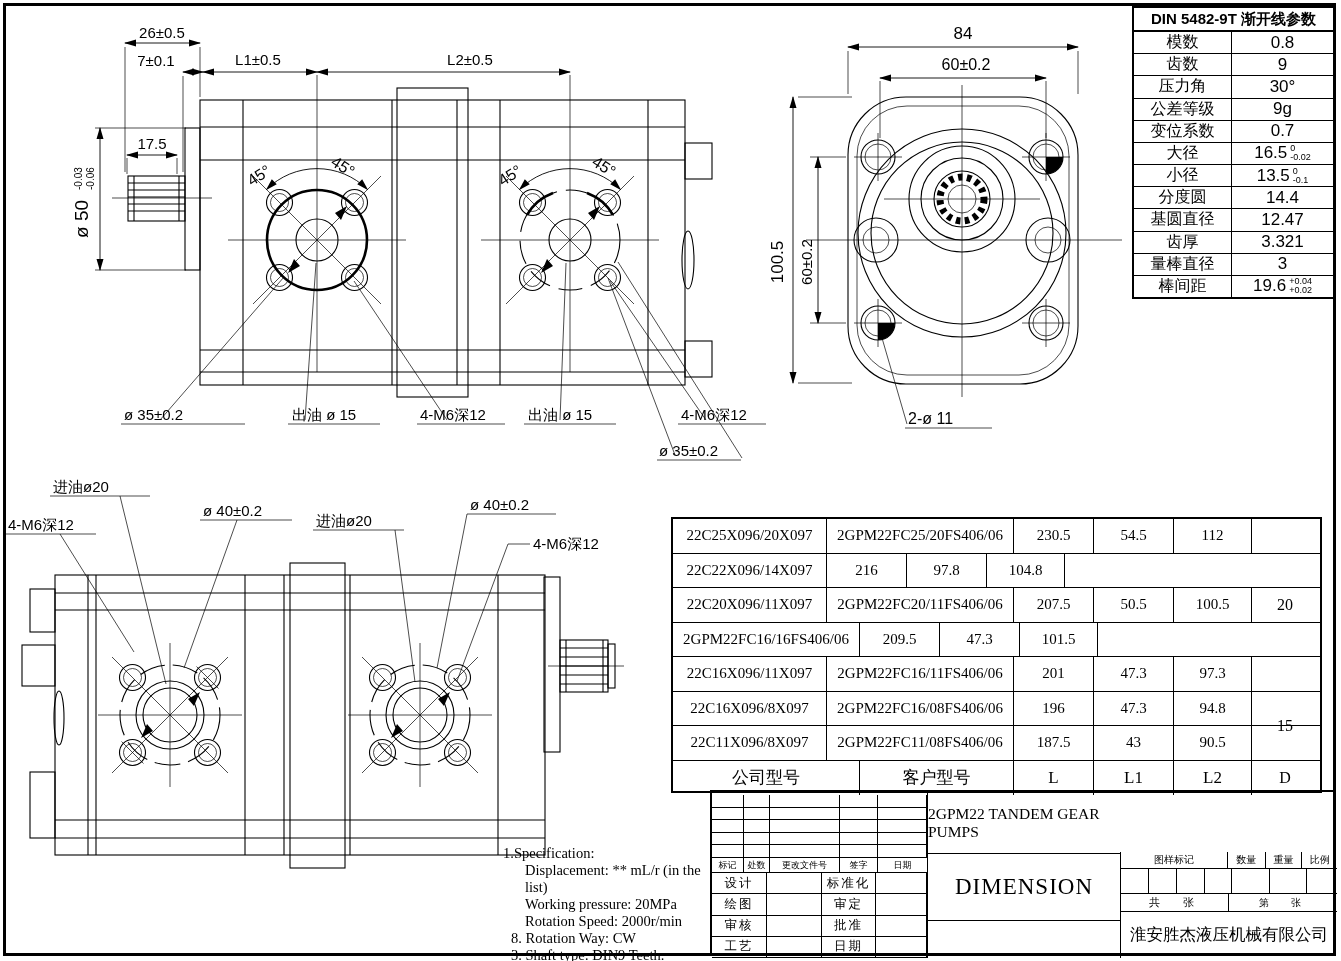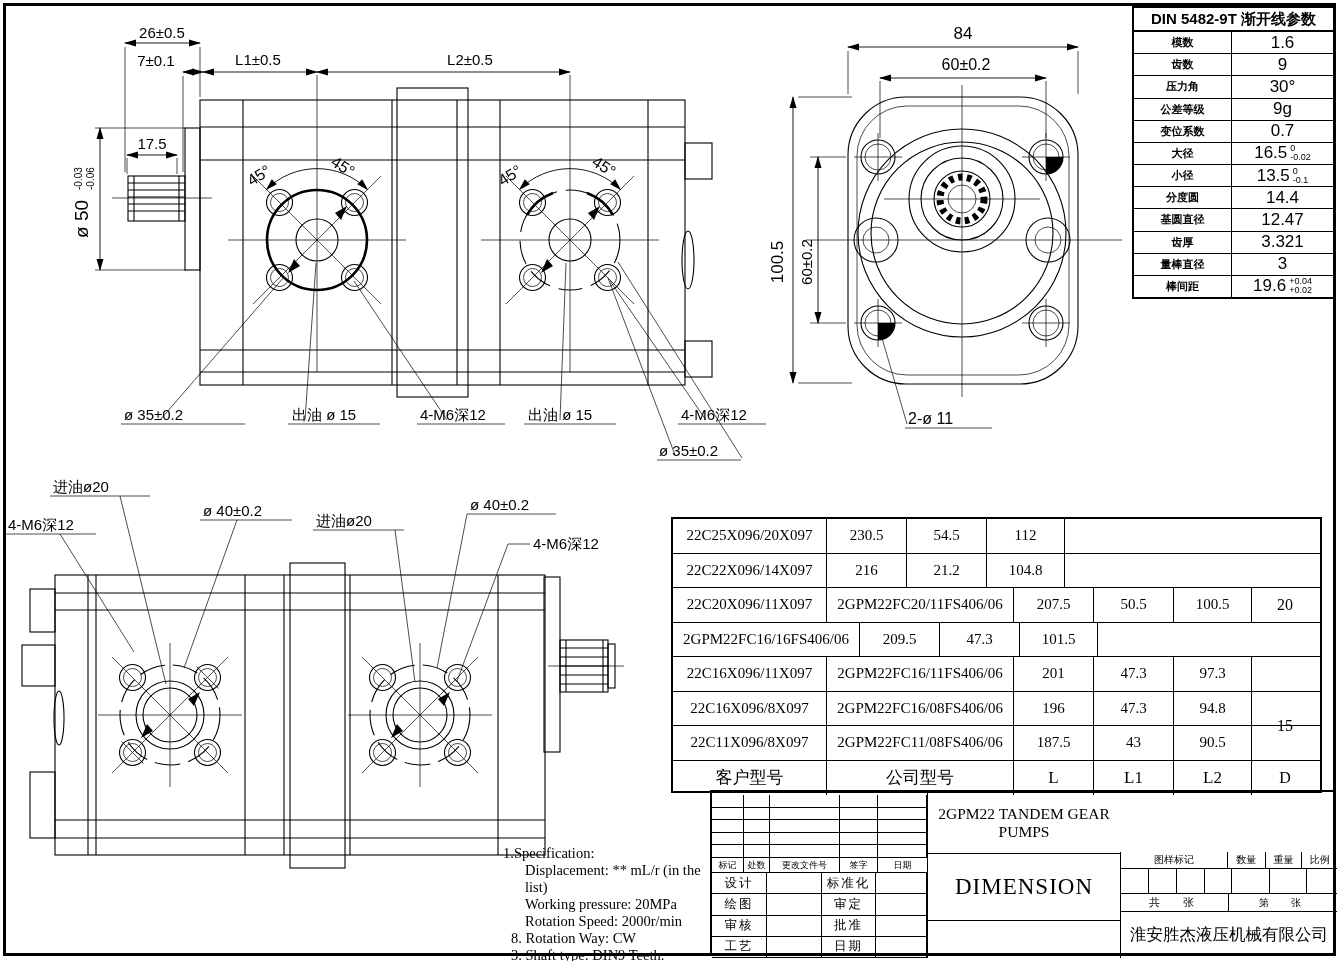--- a/index.html
+++ b/index.html
@@ -17,21 +17,21 @@
   g.s .spline{stroke-dasharray:4.5 4.5;stroke-width:7px}
   g.s .fill{fill:#000;stroke:none}
   g.txt text{fill:#000;stroke:none;font-family:"Liberation Sans",sans-serif}
   .t15{font-size:15px}.t16{font-size:16px}.t17{font-size:17px}.t19{font-size:19px}
   .mid{text-anchor:middle}
   
   #dintable{left:1132px;top:6px;width:203px;height:293px;border:2.4px solid #000;display:flex;flex-direction:column}
   #dintable .hd{height:22px;border-bottom:2px solid #000;font-weight:bold;font-size:15px;text-align:center;line-height:21px}
   #dintable .drow{flex:1;display:flex;border-bottom:1.8px solid #000}
   #dintable .drow:last-child{border-bottom:none}
-  #dintable .dl{width:97px;border-right:1.8px solid #000;font-size:11px;font-weight:bold;display:flex;align-items:center;justify-content:center}
+  #dintable .dl{width:97px;border-right:1.8px solid #000;font-size:16px;font-weight:normal;display:flex;align-items:center;justify-content:center}
   #dintable .dv{flex:1;display:flex;align-items:center;justify-content:center;font-size:17px}
   .tol{display:inline-flex;flex-direction:column;font-size:9px;line-height:9px;margin-left:3px;font-style:normal}
   .tol i{font-style:normal}
   
   #mtable{left:671px;top:517px;width:651px;height:276px;border:2px solid #000;font-family:"Liberation Serif",serif}
   .mrow{display:flex;height:34.5px;box-sizing:border-box;border-bottom:1.6px solid #000}
   .mrow:last-child{border-bottom:none}
   .mc{box-sizing:border-box;border-right:1.6px solid #000;display:flex;align-items:center;justify-content:center;font-size:15px}
   .c1{width:154px}.c2{width:187px}.c3{width:80px}.c4{width:80px}.c5{width:78px}
   .mhdr .mc{font-size:17px}
@@ -45,21 +45,21 @@
   
   #tblock{left:710px;top:790px;width:625px;height:166px;border-left:2.2px solid #000;border-top:2.2px solid #000}
   #tblock .bx{position:absolute;box-sizing:border-box;border-left:1.6px solid #000;border-bottom:1.6px solid #000;border-top:0;border-right:0}
   #revgrid{left:0;top:3px;width:215px;height:63px;display:grid;grid-template-columns:32px 26px 70px 38px 49px;grid-template-rows:repeat(5,1fr);border-left:0!important;border-bottom:0!important}
   #revgrid i{border-right:1.2px solid #000;border-bottom:1.2px solid #000}
   #revhdr{left:0;top:66px;width:215px;height:15px;display:flex;border-left:0!important}
   #revhdr span{box-sizing:border-box;border-right:1.2px solid #000;font-size:9px;display:flex;align-items:center;justify-content:center;overflow:hidden;white-space:nowrap}
   #signgrid{left:0;top:81px;width:215px;height:85px;display:grid;grid-template-columns:55px 55px 54px 51px;grid-template-rows:repeat(4,1fr);border-left:0!important;border-bottom:0!important}
   #signgrid div{box-sizing:border-box;border-right:1.2px solid #000;border-bottom:1.2px solid #000;font-size:12.5px;display:flex;align-items:center;justify-content:center;letter-spacing:2px}
   .serif{font-family:"Liberation Serif",serif}
-  .cent{display:flex;align-items:center;justify-content:center;text-align:center}
+  .cent{display:flex;align-items:center;justify-content:center;text-align:left}
 </style>
 </head>
 <body>
 
 <div id="sheet">
 
   <div class="abs" style="left:3px;top:3px;width:1333px;height:953px;border:3.5px solid #000"></div>
 
   <svg width="1341" height="961" viewBox="0 0 1341 961">
     <defs>
@@ -334,21 +334,21 @@
       <text x="470" y="510" class="t15">ø 40±0.2</text>
       <text x="533" y="549" class="t15">4-M6深12</text>
     </g>
   </svg>
 
   <div id="dintable" class="abs">
     <div class="hd">DIN 5482-9T 渐开线参数</div>
     <div class="drow">
         <div class="dl">模数</div>
         <div class="dv">
-          <span>1.6</span>
+          <span>0.8</span>
         </div>
       </div>
     <div class="drow">
         <div class="dl">齿数</div>
         <div class="dv">
           <span>9</span>
         </div>
       </div>
     <div class="drow">
         <div class="dl">压力角</div>
@@ -420,28 +420,29 @@
             <i>+0.04</i>
             <i>+0.02</i>
           </span>
         </div>
       </div>
   </div>
 
   <div id="mtable" class="abs">
     <div class="mrow">
         <div class="mc c1">22C25X096/20X097</div>
+        <div class="mc c2">2GPM22FC25/20FS406/06</div>
         <div class="mc c3">230.5</div>
         <div class="mc c4">54.5</div>
         <div class="mc c5">112</div>
       </div>
     <div class="mrow">
         <div class="mc c1">22C22X096/14X097</div>
         <div class="mc c3">216</div>
-        <div class="mc c4">21.2</div>
+        <div class="mc c4">97.8</div>
         <div class="mc c5">104.8</div>
       </div>
     <div class="mrow">
         <div class="mc c1">22C20X096/11X097</div>
         <div class="mc c2">2GPM22FC20/11FS406/06</div>
         <div class="mc c3">207.5</div>
         <div class="mc c4">50.5</div>
         <div class="mc c5">100.5</div>
       </div>
     <div class="mrow">
@@ -465,22 +466,22 @@
         <div class="mc c5">94.8</div>
       </div>
     <div class="mrow">
         <div class="mc c1">22C11X096/8X097</div>
         <div class="mc c2">2GPM22FC11/08FS406/06</div>
         <div class="mc c3">187.5</div>
         <div class="mc c4">43</div>
         <div class="mc c5">90.5</div>
       </div>
     <div class="mrow mhdr">
+        <div class="mc c2">公司型号</div>
         <div class="mc c1">客户型号</div>
-        <div class="mc c2">公司型号</div>
         <div class="mc c3">L</div>
         <div class="mc c4">L1</div>
         <div class="mc c5">L2</div>
       </div>
   </div>
   <div id="dcol" class="abs">
     <div class="dc" style="height:172.5px">20</div>
     <div class="dc" style="height:69px">15</div>
     <div class="dc" style="height:34.5px">D</div>
   </div>

